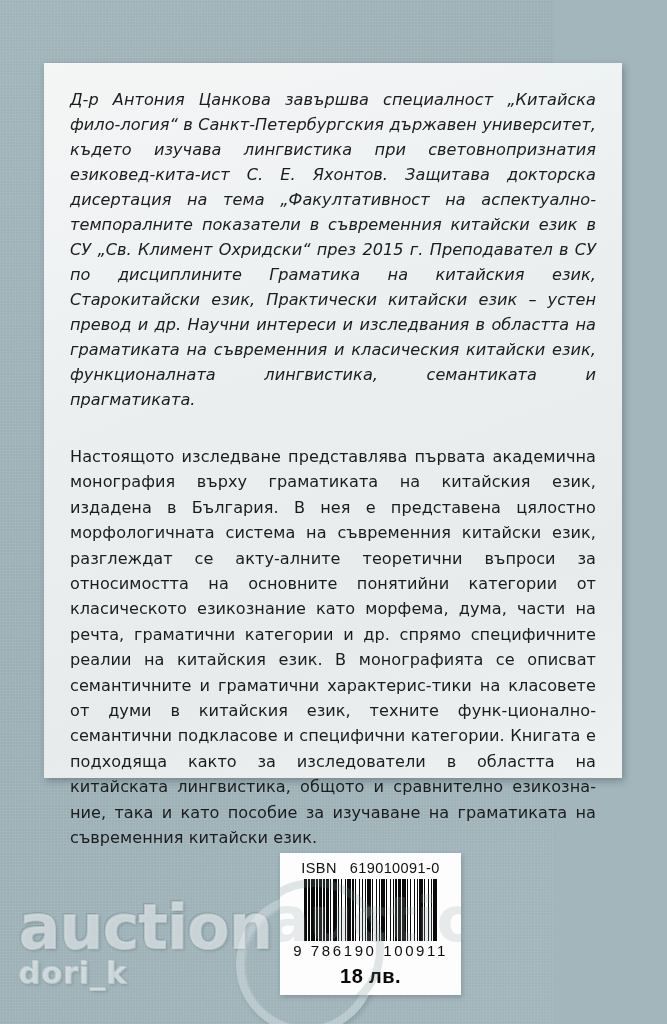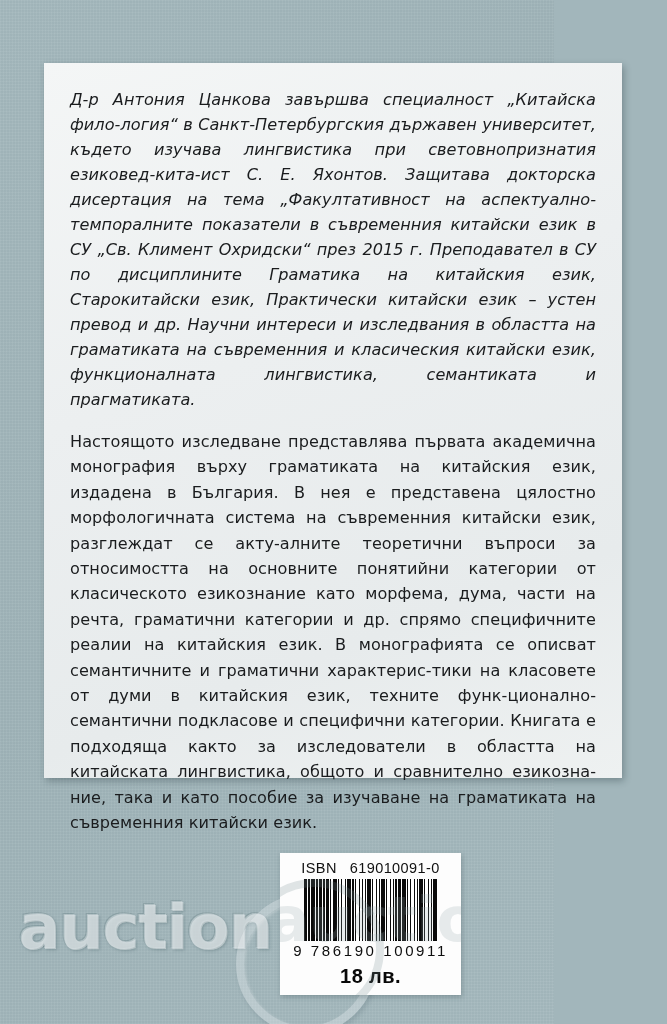--- a/index.html
+++ b/index.html
@@ -52,21 +52,21 @@
     line-height: 25.0px;
     letter-spacing: 0.05px;
     margin-top: 2px;
   }
 
   .blurb-desc {
     font-style: normal;
     font-size: 16.1px;
     line-height: 25.4px;
     letter-spacing: 0.05px;
-    margin-top: 17px;
+    margin-top: 32px;
   }
 
   
   .watermark {
     position: absolute;
     left: 18px;
     top: 898px;
     pointer-events: none;
     user-select: none;
   }
@@ -183,20 +183,21 @@
 
 <div id="page">
 
   <div class="cover-panel">
     <p class="blurb blurb-bio">Д-р Антония Цанкова завършва специалност „Китайска фило-логия“ в Санкт-Петербургския държавен университет, където изучава лингвистика при световнопризнатия езиковед-кита-ист С. Е. Яхонтов. Защитава докторска дисертация на тема „Факултативност на аспектуално-темпоралните показатели в съвременния китайски език в СУ „Св. Климент Охридски“ през 2015 г. Преподавател в СУ по дисциплините Граматика на китайския език, Старокитайски език, Практически китайски език – устен превод и др. Научни интереси и изследвания в областта на граматиката на съвременния и класическия китайски език, функционалната лингвистика, семантиката и прагматиката.</p>
     <p class="blurb blurb-desc">Настоящото изследване представлява първата академична монография върху граматиката на китайския език, издадена в България. В нея е представена цялостно морфологичната система на съвременния китайски език, разглеждат се акту-алните теоретични въпроси за относимостта на основните понятийни категории от класическото езикознание като морфема, дума, части на речта, граматични категории и др. спрямо специфичните реалии на китайския език. В монографията се описват семантичните и граматични характерис-тики на класовете от думи в китайския език, техните функ-ционално-семантични подкласове и специфични категории. Книгата е подходяща както за изследователи в областта на китайската лингвистика, общото  и сравнително езикозна-ние, така и като пособие за изучаване на граматиката на съвременния китайски език.</p>
   </div>
 
   <div class="watermark">
     <div class="wm-main">auction</div>
+    <div class="wm-sub">dori_k</div>
     <div class="wm-lens"></div>
   </div>
 
   <div class="barcode-box">
     <div class="isbn-line">
       <span class="isbn-label">ISBN</span><span>619010091-0</span>
     </div>
 
     <div class="bars" id="bars">
         <span style="width: 3px; background: rgb(10, 10, 10);"></span>

